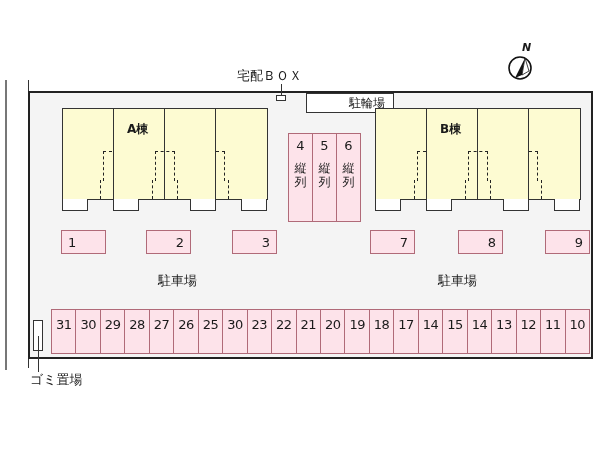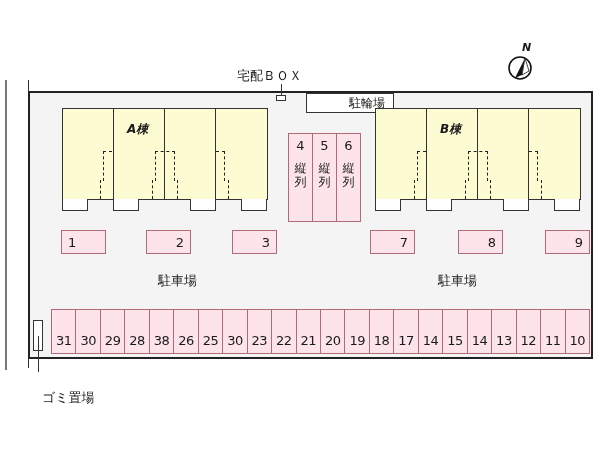--- a/index.html
+++ b/index.html
@@ -6,31 +6,31 @@
   body { width: 600px; height: 450px; position: relative; overflow: hidden;
          font-family: "DejaVu Sans", "Liberation Sans", sans-serif; color: #1a1a1a; }
   .abs { position: absolute; box-sizing: border-box; }
   .ext-line { background: #777; width: 2px; }
   .lot { border: 2px solid #222; background: #f4f4f4; }
   .building { background: #fdfbd2; border: 1px solid #333; }
   .unit-divider { background: #333; width: 1px; }
   .step { background: #ffffff; border: 1px solid #333; border-top: none; height: 12px; width: 26px; }
   .dash-v { border-left: 1px dashed #222; width: 0; }
   .dash-h { border-top: 1px dashed #222; height: 0; }
-  .bldg-label { font-size: 12px; font-weight: bold; font-style: italic; }
+  .bldg-label { font-size: 12px; font-weight: bold; }
   .spot { background: #fde3ea; border: 1px solid #b06a78; font-size: 13px; }
   .spot-h { display: flex; align-items: center; padding: 0 6px; }
   .spot-h.left { justify-content: flex-start; }
   .spot-h.right { justify-content: flex-end; }
   .spot-v { display: flex; flex-direction: column; align-items: center; padding-top: 4px; }
   .spot-v .num { font-size: 13px; }
   .spot-v .tate { font-size: 12px; line-height: 14px; margin-top: 8px; text-align: center; }
   .bottom-row { display: flex; background: #fde3ea; border: 1px solid #b06a78; }
   .bottom-row .cell { flex: 1 1 0; border-right: 1px solid #b06a78; display: flex; align-items: flex-end;
-                      justify-content: center; padding-bottom: 5px; font-size: 13px; letter-spacing: -0.5px; }
+                      justify-content: center; padding-bottom: 21px; font-size: 13px; letter-spacing: -0.5px; }
   .bottom-row .cell:last-child { border-right: none; }
   .bike { background: #fff; border: 1px solid #333; font-size: 12px; display: flex; align-items: center;
           justify-content: flex-end; padding-right: 8px; }
   .lbl { font-size: 13px; white-space: nowrap; }
   .trash { border: 1px solid #333; background: #fff; }
   .leader { background: #333; }
 </style>
 </head>
 <body>
 
@@ -146,21 +146,21 @@
     <div class="cell">
       <span>30</span>
     </div>
     <div class="cell">
       <span>29</span>
     </div>
     <div class="cell">
       <span>28</span>
     </div>
     <div class="cell">
-      <span>38</span>
+      <span>27</span>
     </div>
     <div class="cell">
       <span>26</span>
     </div>
     <div class="cell">
       <span>25</span>
     </div>
     <div class="cell">
       <span>30</span>
     </div>
@@ -203,13 +203,13 @@
     <div class="cell">
       <span>11</span>
     </div>
     <div class="cell">
       <span>10</span>
     </div>
   </div>
 
 <div class="abs trash" style="left:33px; top:320px; width:10px; height:31px;"></div>
 <div class="abs leader" style="left:38px; top:336px; width:1px; height:36px;"></div>
-<span class="abs lbl" style="left:30px; top:389px;margin-left:12px;">ゴミ置場</span>
+<span class="abs lbl" style="left:30px; top:371px;">ゴミ置場</span>
 
 </body></html>

